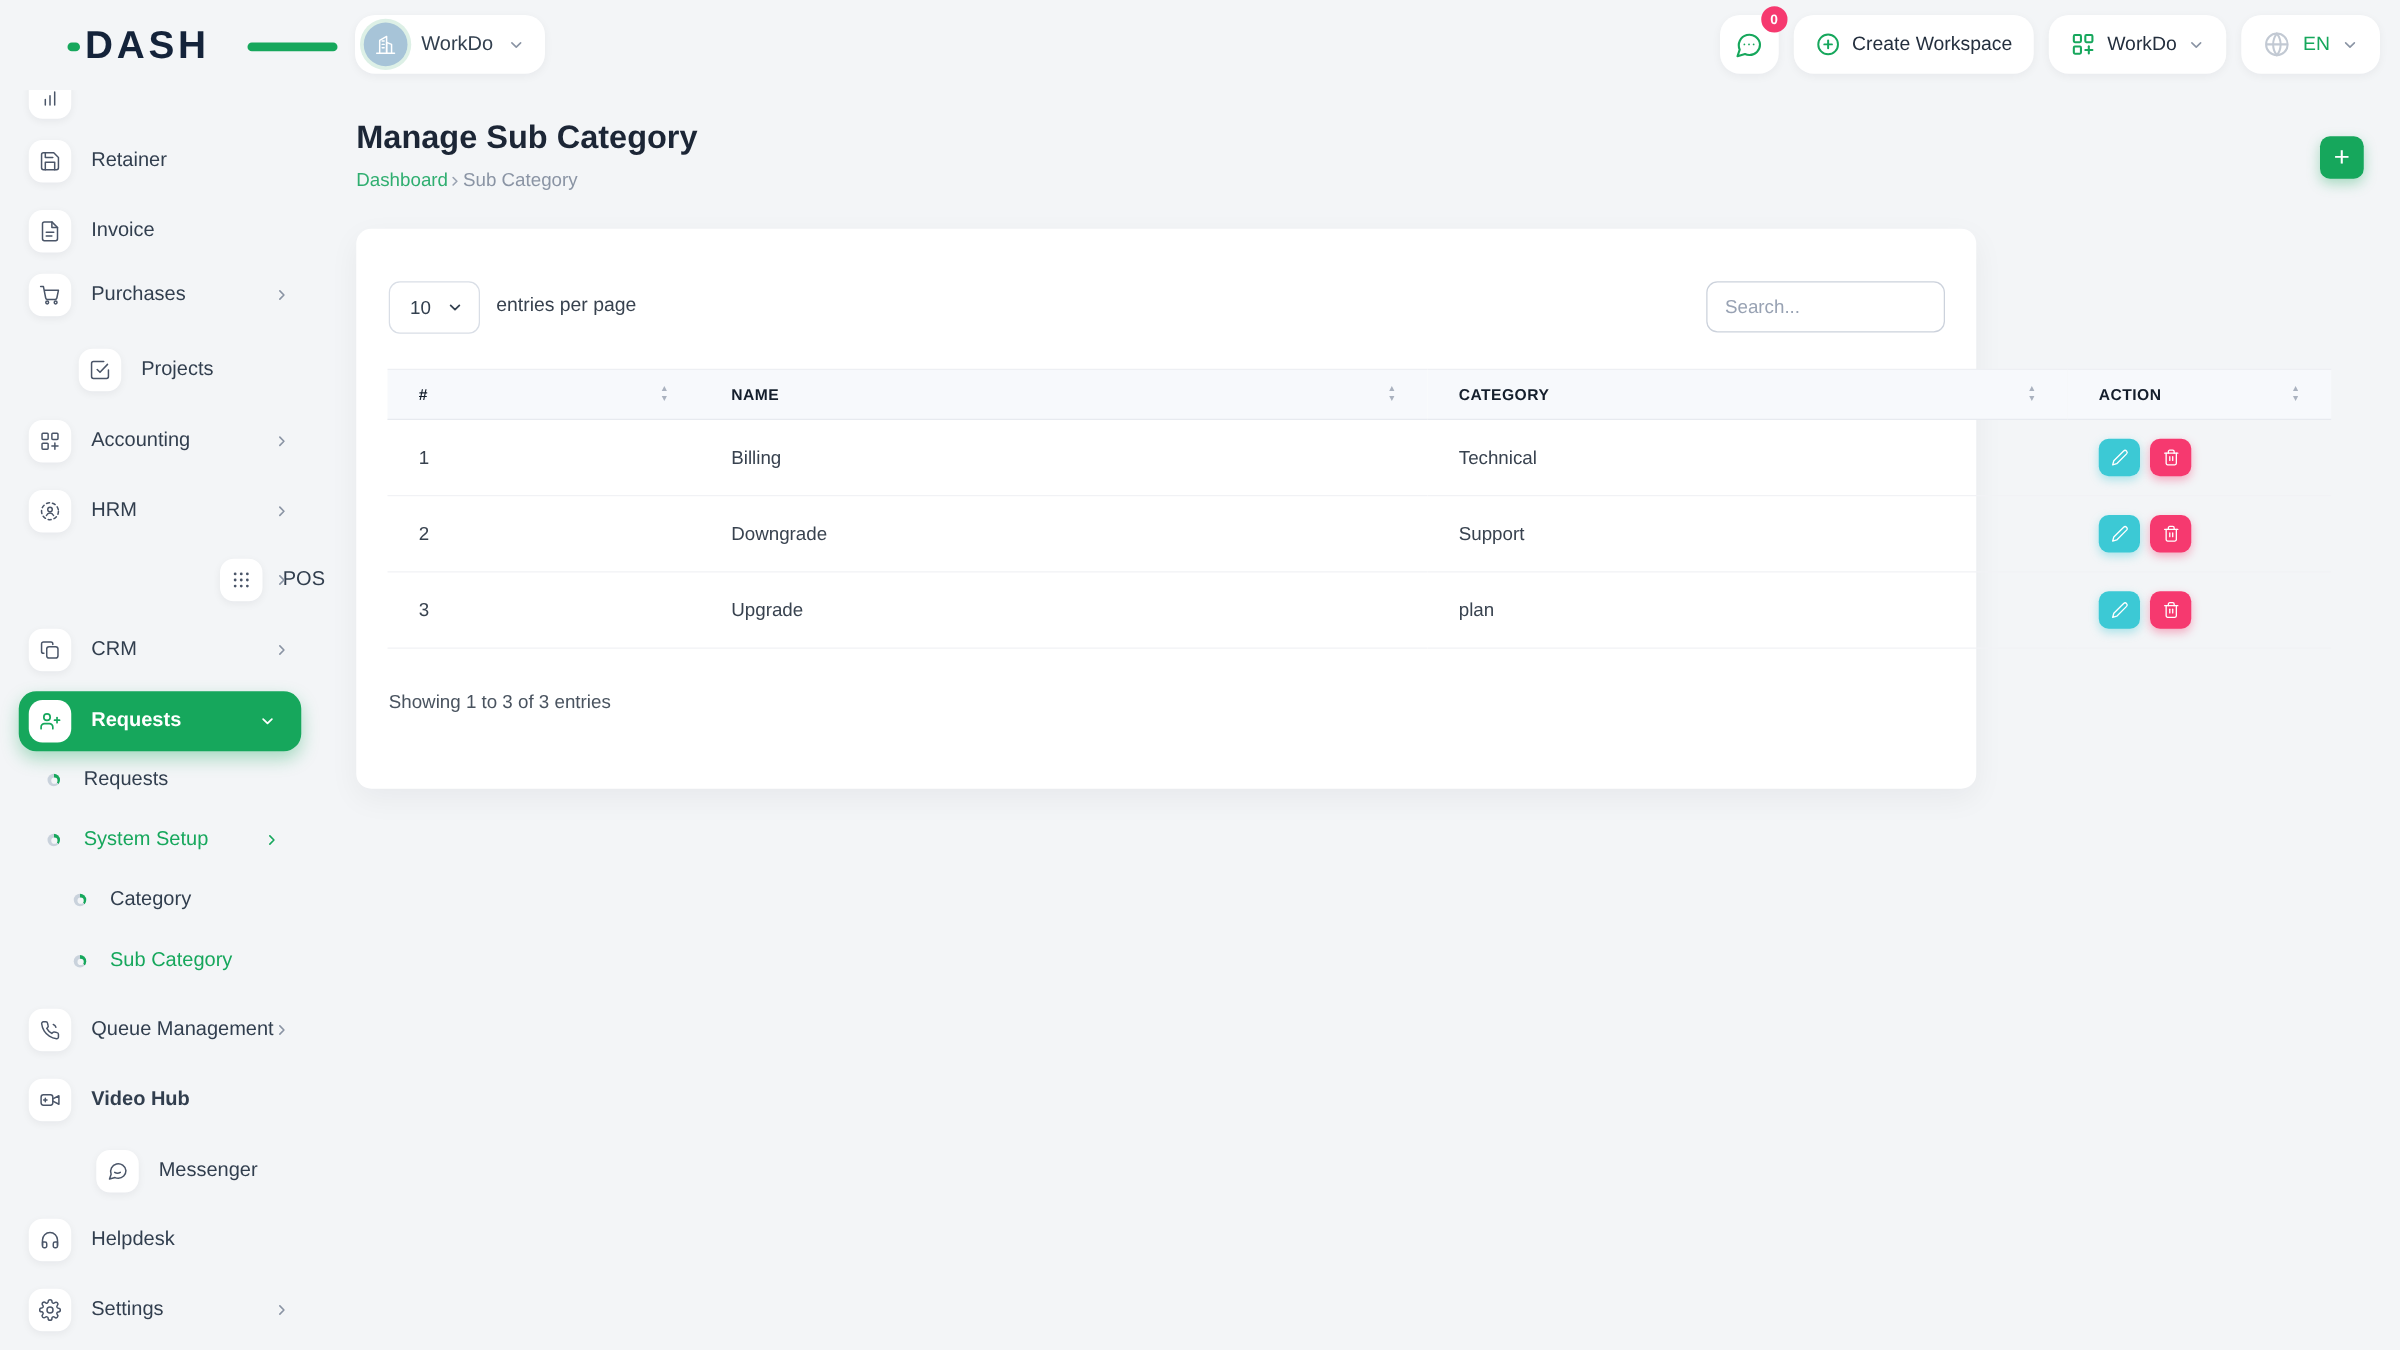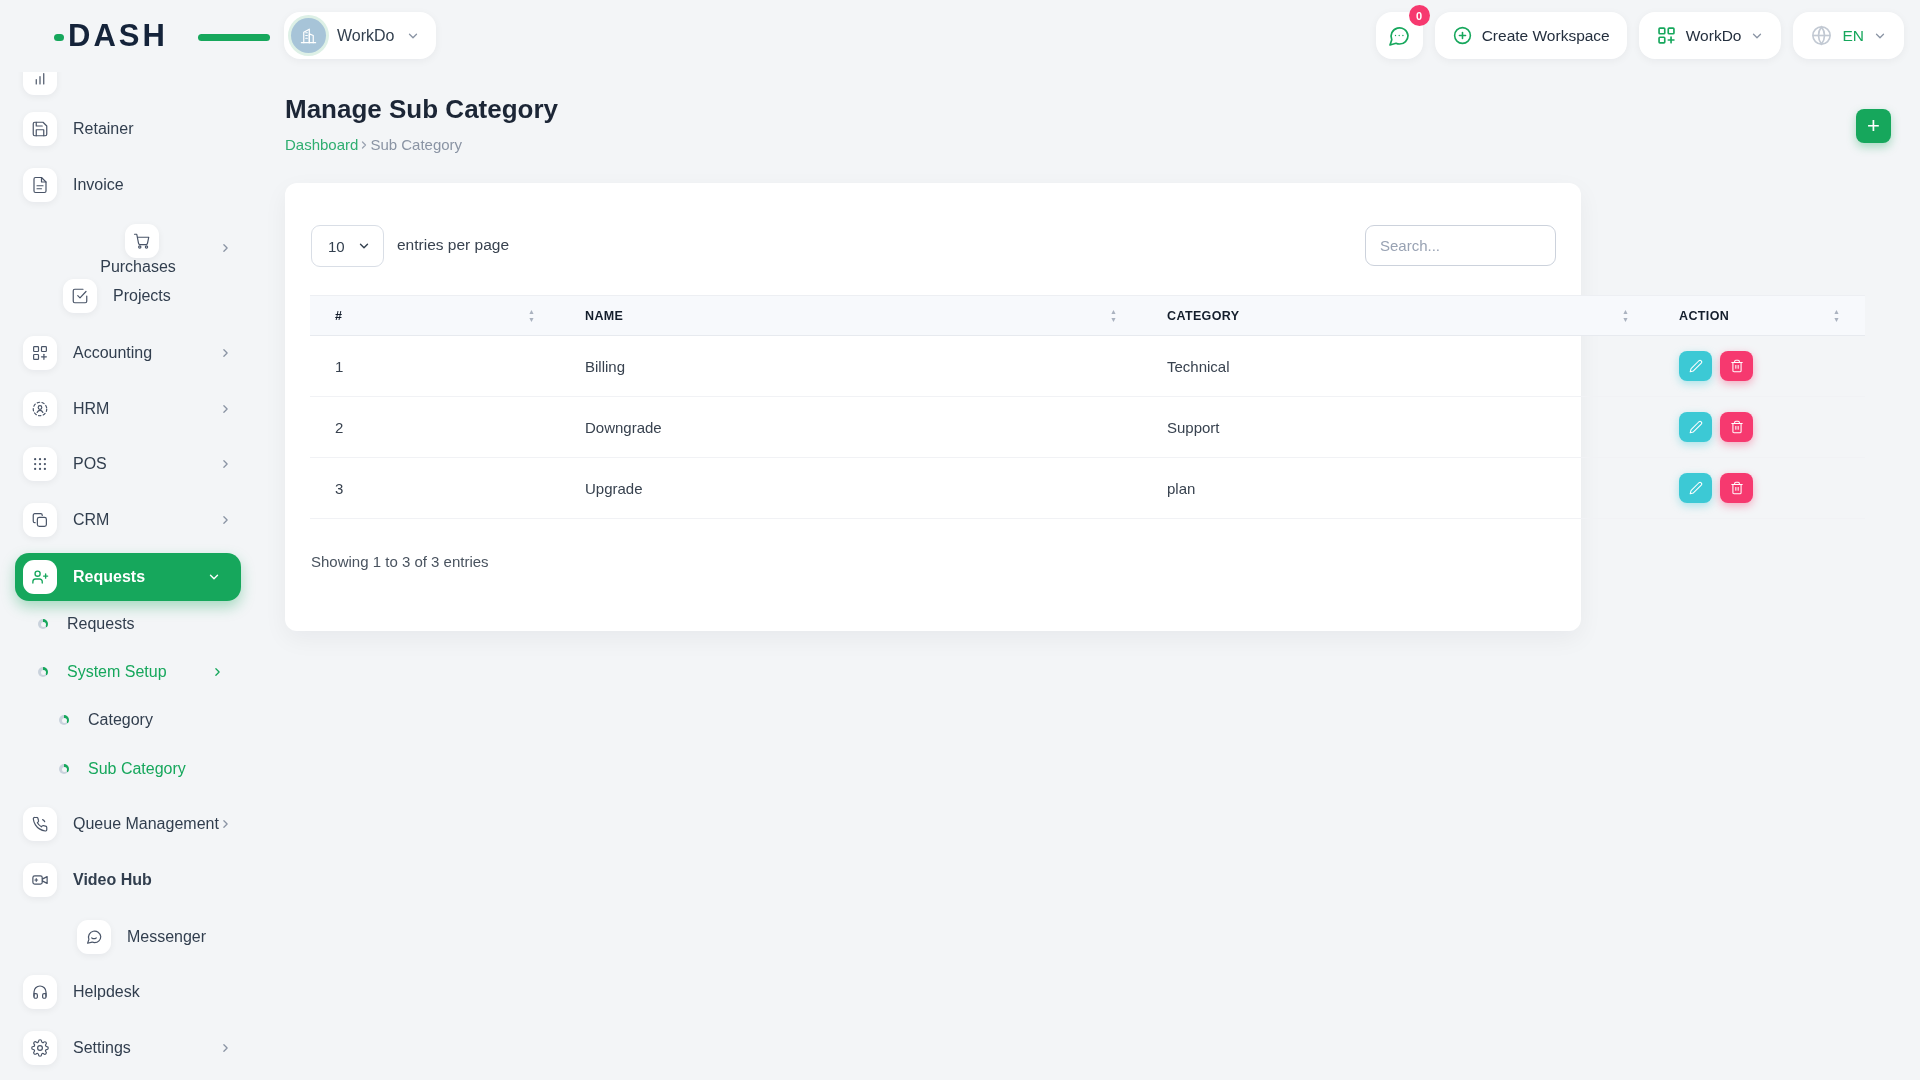--- a/index.html
+++ b/index.html
@@ -190,21 +190,21 @@
       <svg width="18" height="18" viewBox="0 0 24 24" fill="none" stroke="#4a5568" stroke-width="1.6" stroke-linecap="round" stroke-linejoin="round">
         <path d="M14 2H6a2 2 0 0 0-2 2v16a2 2 0 0 0 2 2h12a2 2 0 0 0 2-2V8z"></path>
           <polyline points="14 2 14 8 20 8"></polyline>
           <line x1="16" y1="13" x2="8" y2="13"></line>
           <line x1="14" y1="17" x2="8" y2="17"></line>
       </svg>
     </span>
     <span class="s-label">Invoice</span>
   </div>
 
-  <div class="s-item" style="top:152px;flex-direction:column;">
+  <div class="s-item" style="top:140px;">
     <span class="tile">
       <svg width="18" height="18" viewBox="0 0 24 24" fill="none" stroke="#4a5568" stroke-width="1.6" stroke-linecap="round" stroke-linejoin="round">
         <circle cx="9" cy="20" r="1.5"></circle>
           <circle cx="18" cy="20" r="1.5"></circle>
           <path d="M2 3h3l2.4 12.2a2 2 0 0 0 2 1.6h7.9a2 2 0 0 0 2-1.6L21 7H6"></path>
       </svg>
     </span>
     <span class="s-label">Purchases</span>
     <svg class="s-chev" width="13" height="13" viewBox="0 0 24 24" fill="none" stroke="#8a94a4" stroke-width="2.4" stroke-linecap="round" stroke-linejoin="round">
         <polyline points="9 6 15 12 9 18"></polyline>
@@ -247,21 +247,21 @@
           <circle cx="12" cy="10" r="2.4"></circle>
           <path d="M8.2 16.5c.9-1.8 2.2-2.7 3.8-2.7s2.9.9 3.8 2.7"></path>
       </svg>
     </span>
     <span class="s-label">HRM</span>
     <svg class="s-chev" width="13" height="13" viewBox="0 0 24 24" fill="none" stroke="#8a94a4" stroke-width="2.4" stroke-linecap="round" stroke-linejoin="round">
         <polyline points="9 6 15 12 9 18"></polyline>
       </svg>
   </div>
 
-  <div class="s-item" style="top:368px;">
+  <div class="s-item" style="top:368px;justify-content:flex-end;">
     <span class="tile">
       <svg width="18" height="18" viewBox="0 0 24 24" fill="#4a5568">
         <circle cx="5.5" cy="5.5" r="1.5"></circle>
           <circle cx="12" cy="5.5" r="1.5"></circle>
           <circle cx="18.5" cy="5.5" r="1.5"></circle>
         <circle cx="5.5" cy="12" r="1.5"></circle>
           <circle cx="12" cy="12" r="1.5"></circle>
           <circle cx="18.5" cy="12" r="1.5"></circle>
         <circle cx="5.5" cy="18.5" r="1.5"></circle>
           <circle cx="12" cy="18.5" r="1.5"></circle>

